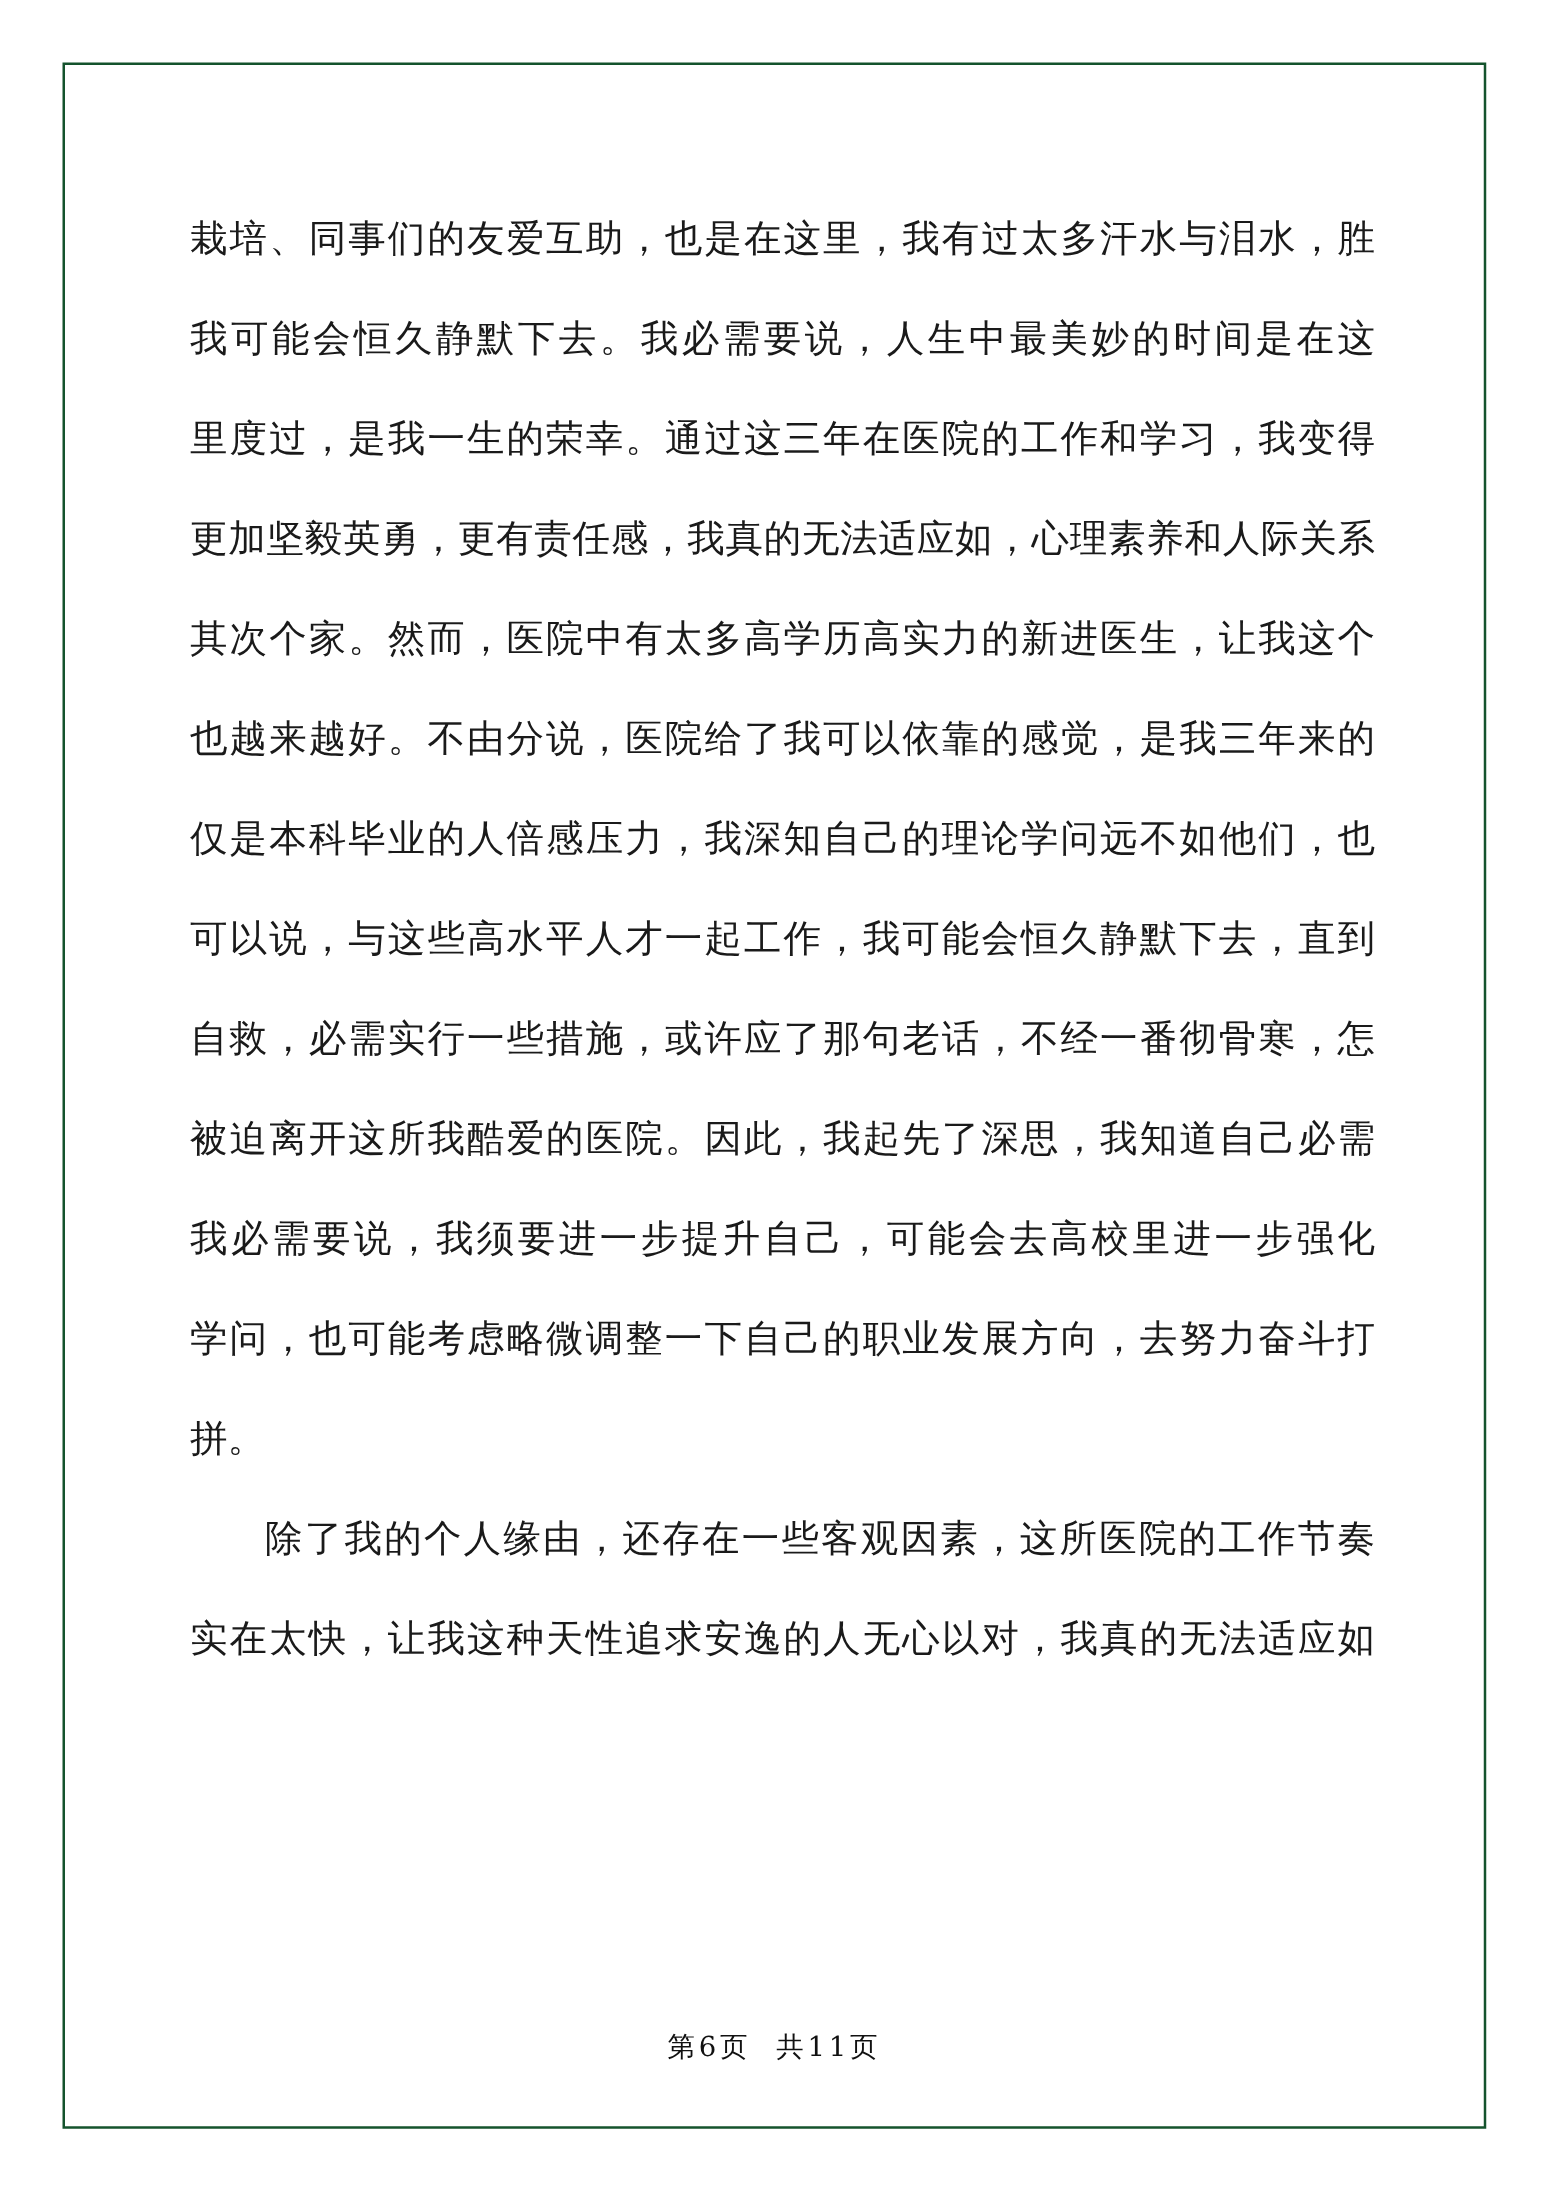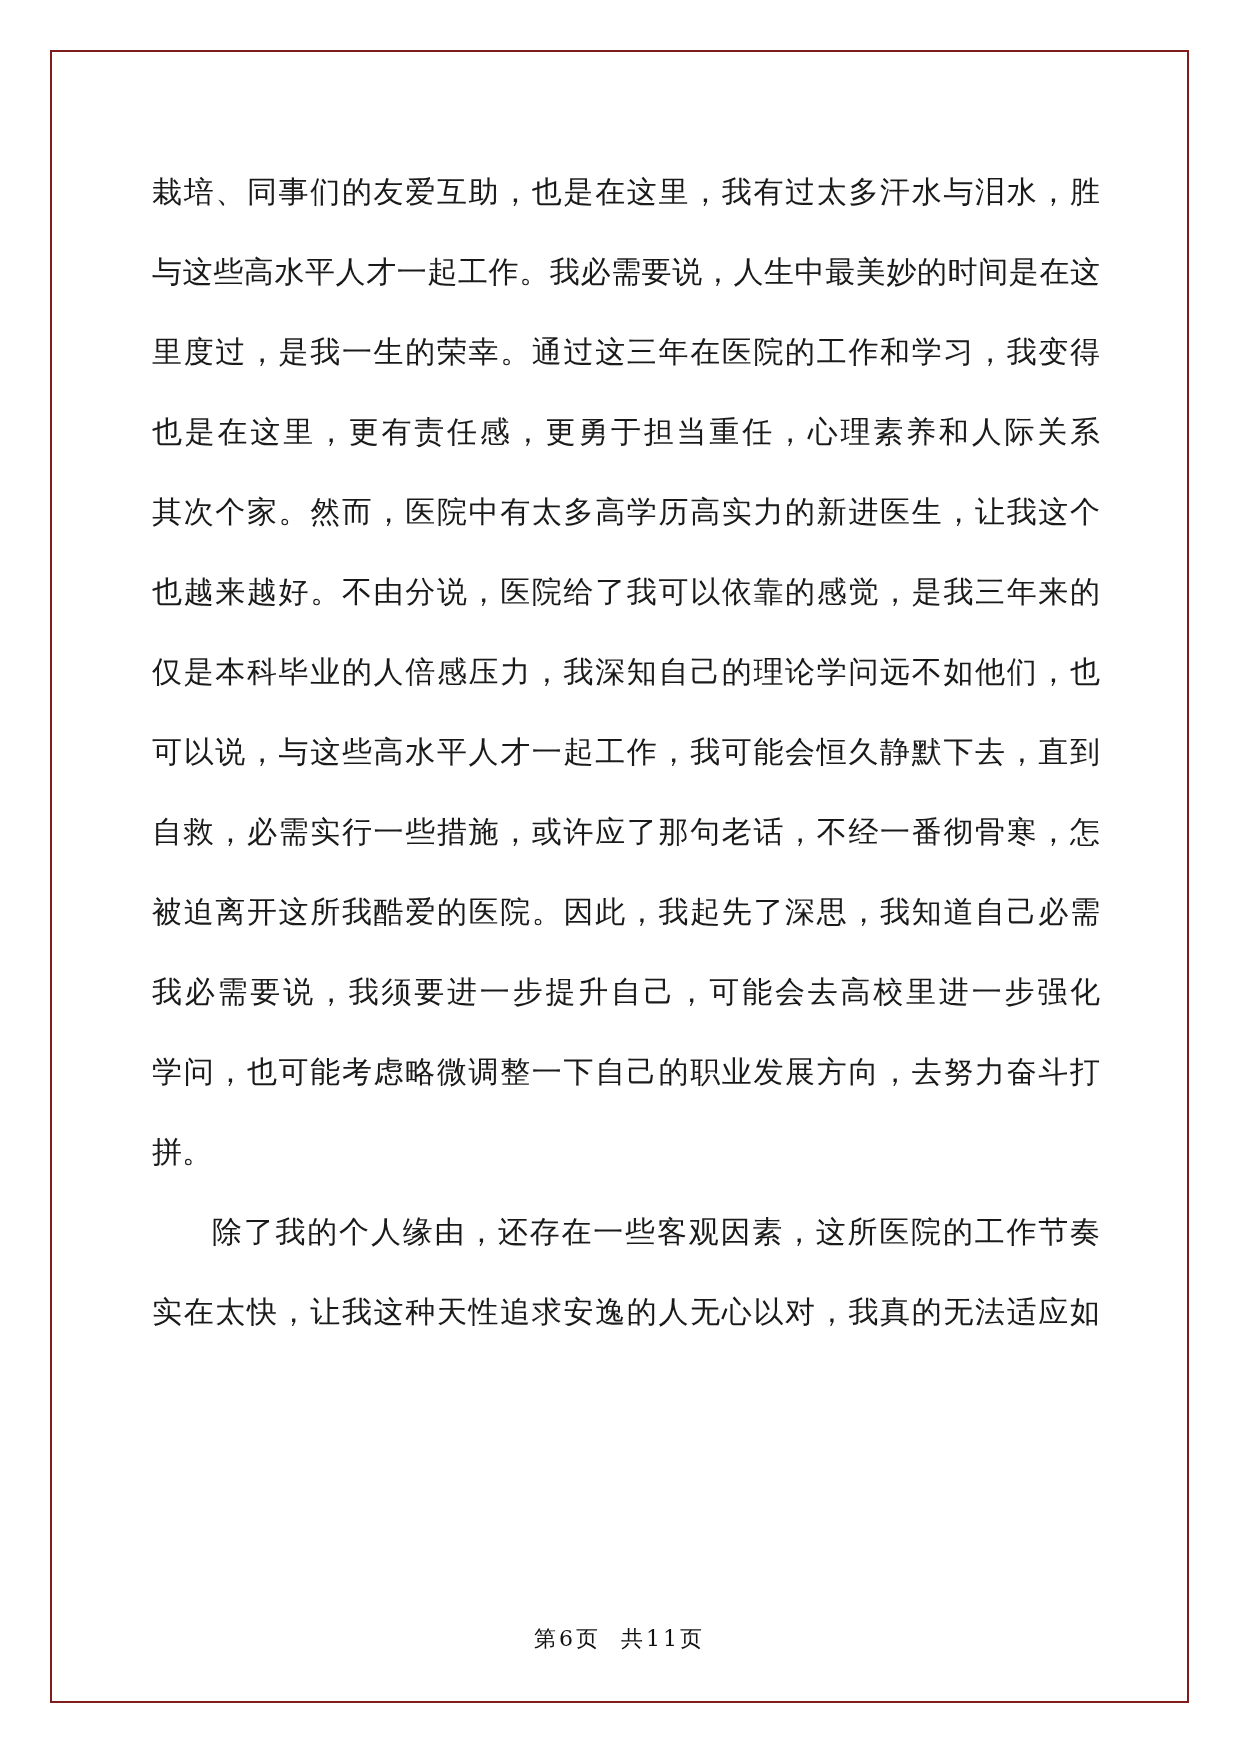--- a/index.html
+++ b/index.html
@@ -13,21 +13,21 @@
     background: #ffffff;
     font-family: "DejaVu Serif", "Liberation Serif", serif;
   }
   .sheet {
     position: absolute;
     left: 50px;
     top: 50px;
     width: 1139px;
     height: 1653px;
     box-sizing: border-box;
-    border: 2px solid #7f1d1d;
+    border: 2px solid #14532d;
     background: #ffffff;
   }
   .body-text {
     position: absolute;
     left: 100px;
     top: 100px;
     width: 948px;
     color: #1a1a1a;
   }
   .para {
@@ -74,23 +74,23 @@
   }
 </style>
 </head>
 <body>
 
 <div class="sheet">
   <div class="body-text">
 
     <div class="para">
       <div class="line just">栽培、同事们的友爱互助，也是在这里，我有过太多汗水与泪水，胜</div>
-      <div class="line just">与这些高水平人才一起工作。我必需要说，人生中最美妙的时间是在这</div>
+      <div class="line just">我可能会恒久静默下去。我必需要说，人生中最美妙的时间是在这</div>
       <div class="line just">里度过，是我一生的荣幸。通过这三年在医院的工作和学习，我变得</div>
-      <div class="line just">也是在这里，更有责任感，更勇于担当重任，心理素养和人际关系</div>
+      <div class="line just">更加坚毅英勇，更有责任感，我真的无法适应如，心理素养和人际关系</div>
       <div class="line just">其次个家。然而，医院中有太多高学历高实力的新进医生，让我这个</div>
       <div class="line just">也越来越好。不由分说，医院给了我可以依靠的感觉，是我三年来的</div>
       <div class="line just">仅是本科毕业的人倍感压力，我深知自己的理论学问远不如他们，也</div>
       <div class="line just">可以说，与这些高水平人才一起工作，我可能会恒久静默下去，直到</div>
       <div class="line just">自救，必需实行一些措施，或许应了那句老话，不经一番彻骨寒，怎</div>
       <div class="line just">被迫离开这所我酷爱的医院。因此，我起先了深思，我知道自己必需</div>
       <div class="line just">我必需要说，我须要进一步提升自己，可能会去高校里进一步强化</div>
       <div class="line just">学问，也可能考虑略微调整一下自己的职业发展方向，去努力奋斗打</div>
       <div class="line short">拼。</div>
     </div>

